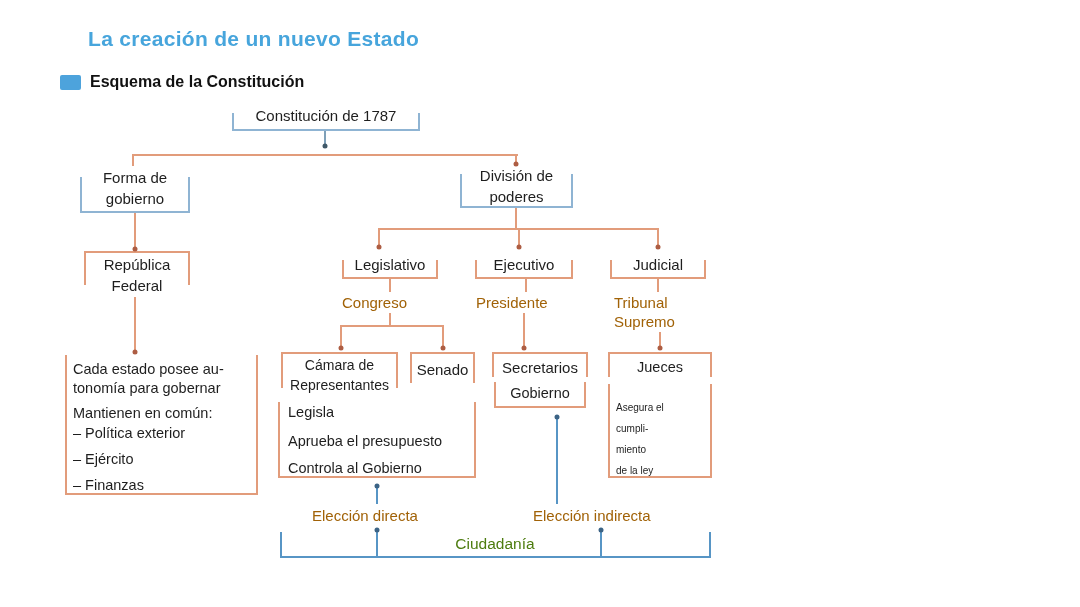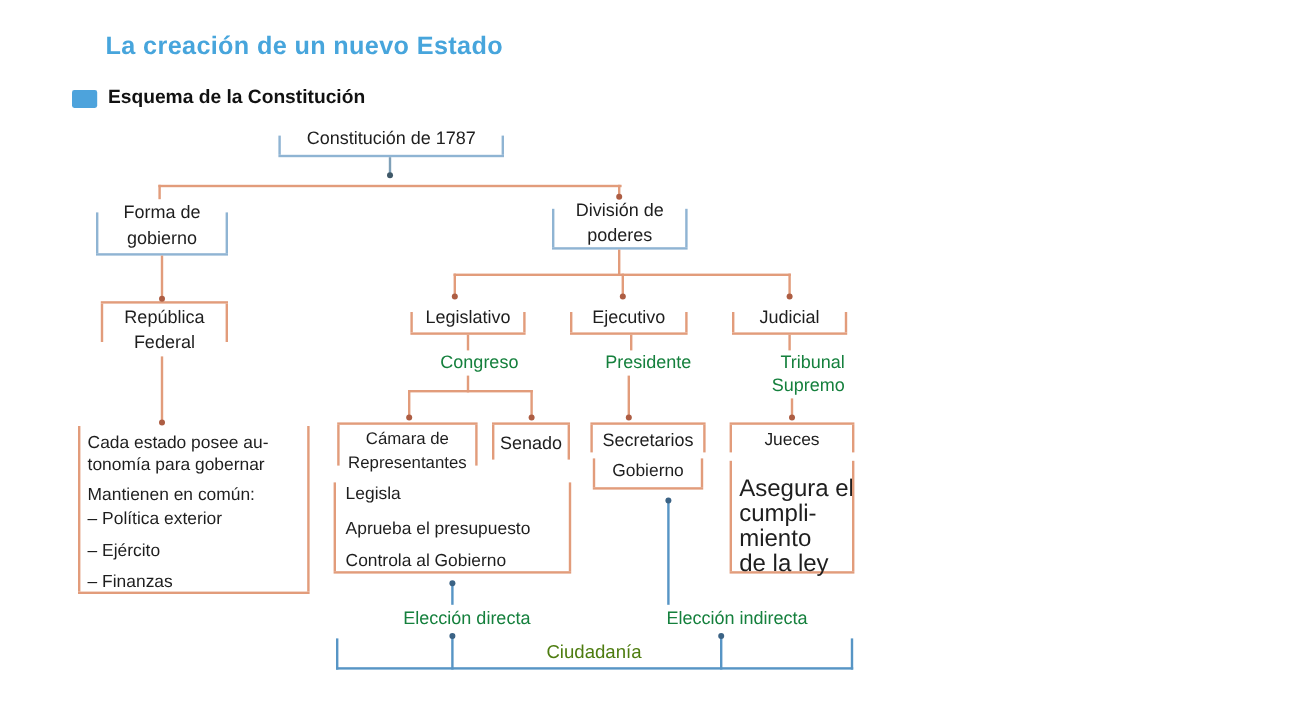--- a/index.html
+++ b/index.html
@@ -19,21 +19,21 @@
   .bk.u{border-bottom:2px solid var(--bc);}
   .bk.u::before{left:0;bottom:0;}
   .bk.u::after{right:0;bottom:0;}
   .bk.n{border-top:2px solid var(--bc);}
   .bk.n::before{left:0;top:0;}
   .bk.n::after{right:0;top:0;}
   .blue{--bc:#8fb4d3;}
   .orange{--bc:#e29c7b;}
   .txtbox{justify-content:space-between;align-items:flex-start;text-align:left;}
 
-  .lbl-blue{position:absolute;color:#15803d;font-size:15px;line-height:19px;text-align:right;white-space:pre-line;}
+  .lbl-blue{position:absolute;color:#a16207;font-size:15px;line-height:19px;text-align:left;white-space:pre-line;}
   .lbl-black{position:absolute;color:#4d7c0f;font-size:15.5px;text-align:center;}
 
   
   .vl,.hl{position:absolute;}
   .vl{width:2px;}
   .hl{height:2px;}
   .o{background:#e29c7b;}
   .b{background:#5795c5;}
   .g{background:#7fa0b8;}
   .dt{position:absolute;width:5px;height:5px;border-radius:50%;transform:translate(-50%,-50%);}
@@ -88,21 +88,21 @@
   <div class="bk u orange txtbox" style="left:278px;top:397px;width:198px;height:81px;--arm:94%;padding:6px 0 0 10px;font-size:14.5px;line-height:19px">
     <div>Legisla</div>
     <div style="margin-top:10px">Aprueba el presupuesto</div>
     <div style="margin-top:7.5px">Controla al Gobierno</div>
   </div>
 
   <div class="bk n orange" style="left:492px;top:352px;width:96px;height:29px;--arm:86%;font-size:15px">Secretarios</div>
   <div class="bk u orange" style="left:494px;top:381px;width:92px;height:27px;--arm:95%;font-size:14.5px">Gobierno</div>
 
   <div class="bk n orange" style="left:608px;top:352px;width:104px;height:29px;--arm:86%;font-size:14.5px">Jueces</div>
-  <div class="bk u orange txtbox" style="left:608px;top:384px;width:104px;height:94px;--arm:100%;padding:13px 0 0 8px;font-size:20px;line-height:21px">Asegura el
+  <div class="bk u orange txtbox" style="left:608px;top:384px;width:104px;height:94px;--arm:100%;padding:13px 0 0 8px;font-size:10px;line-height:21px">Asegura el
 cumpli-
 miento
 de la ley</div>
 
   <div class="lbl-blue" style="left:312px;top:506px;width:130px">Elección directa</div>
   <div class="lbl-blue" style="left:533px;top:506px;width:140px">Elección indirecta</div>
   <div class="lbl-black" style="left:445px;top:535px;width:100px">Ciudadanía</div>
 
   <i class="vl g" style="left:324px;top:131px;height:14px"></i>
   <i class="dt dtg" style="left:325px;top:146px"></i>

